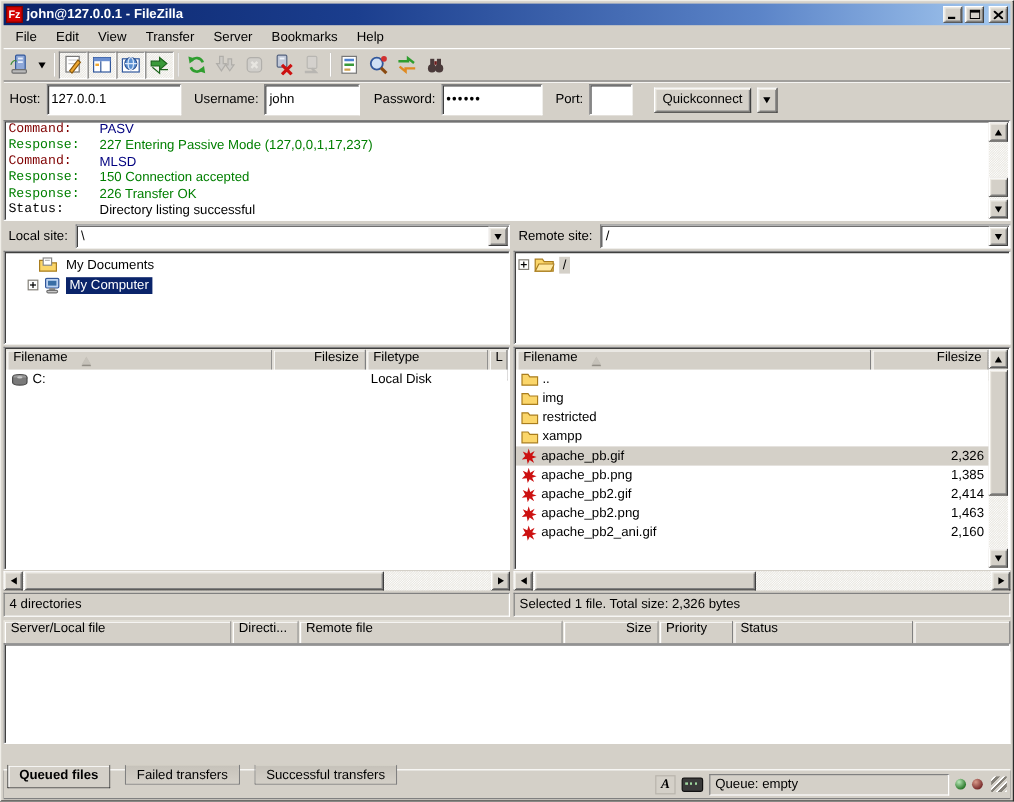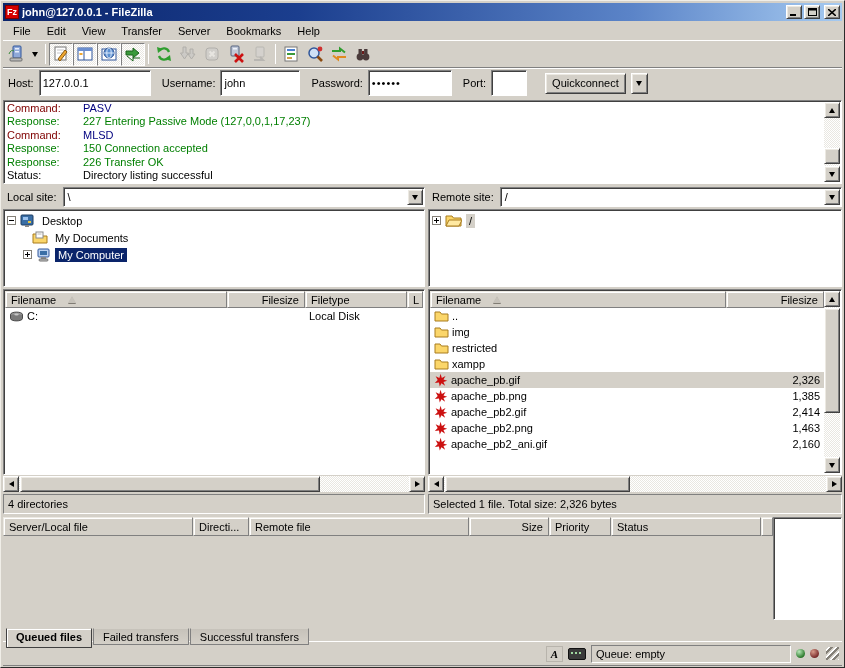--- a/index.html
+++ b/index.html
@@ -38,21 +38,21 @@
   .qcbar { height:31px; flex:0 0 31px; border-top:1px solid #808080; box-shadow:0 1px 0 #fff inset; display:flex; align-items:center; padding:0 5px; gap:5px; }
   .qc-label { margin-left:6px; }
   .qc-input { height:26px; background:#fff; border:1px solid; border-color:#808080 #fff #fff #808080; box-shadow:inset 1px 1px 0 #404040; padding:0 3px; font-size:11px; outline:none; }
   .w-host{width:112px} .w-user{width:80px} .w-pass{width:84px; letter-spacing:1px;} .w-port{width:36px}
   .qc-btn { height:21px; padding:0 6px; font-size:11px;margin-left:13px; }
   .qc-arr { width:17px; height:21px; display:flex; align-items:center; justify-content:center; }
 
   
   .log { height:84px; flex:0 0 84px; margin-top:2px; position:relative; overflow:hidden; padding:1px 18px 1px 3px; line-height:13.4px; }
   .log-row { display:flex; white-space:nowrap; }
-  .log-lbl { width:76px; flex:0 0 76px; }
+  .log-lbl { width:76px; flex:0 0 76px;font-family:Liberation Mono, monospace; }
   .k-command .log-lbl { color:#7f0000; } .k-command .log-txt { color:#00007f; }
   .k-response .log-lbl, .k-response .log-txt { color:#007f00; }
   .k-status  .log-lbl, .k-status  .log-txt { color:#000; }
 
   
   .vscroll { position:absolute; top:1px; right:1px; bottom:1px; width:16px; display:block; }
   .sbtn { width:16px; height:16px; display:flex; align-items:center; justify-content:center; position:absolute; left:0; }
   .sbtn.up{top:0} .sbtn.dn{bottom:0}
   .vthumb { position:absolute; left:0; width:16px; }
   .hscroll { height:16px; flex:0 0 16px; position:relative; margin-top:1px; }
@@ -83,42 +83,42 @@
   .expander::before { content:""; position:absolute; left:1px; right:1px; top:3px; height:1px; background:#000; }
   .expander.plus::after { content:""; position:absolute; top:1px; bottom:1px; left:3px; width:1px; background:#000; }
   .tree-label { padding:1px 3px; white-space:nowrap; }
   .sel-navy { background:#0a246a; color:#fff; }
   .sel-gray { background:#d4d0c8; }
   .ticon { margin-right:4px; flex:0 0 auto; display:flex; }
 
   
   .list-box { flex:1; margin-top:2px; position:relative; display:flex; flex-direction:column; overflow:hidden; padding:1px; min-height:0; }
   .list-header { display:flex; height:17px; flex:0 0 17px; }
-  .hcell { background:#d4d0c8; border:1px solid; border-color:#ece9e2 #808080 #808080 #ece9e2; box-shadow:inset 1px 1px 0 #fff; padding:7px 5px; display:flex; align-items:center; white-space:nowrap; overflow:hidden; }
+  .hcell { background:#d4d0c8; border:1px solid; border-color:#ece9e2 #808080 #808080 #ece9e2; box-shadow:inset 1px 1px 0 #fff; padding:12px 5px; display:flex; align-items:flex-end; white-space:nowrap; overflow:hidden; }
   .hcell .sort { width:0; height:0; border-left:4px solid transparent; border-right:4px solid transparent; border-bottom:7px solid #c6c2ba; margin-left:12px; filter:drop-shadow(0 1px 0 #807c74); }
   .hcell.num { justify-content:flex-end; }
   .lc-name{flex:1} .lc-size{flex:0 0 78px} .lc-type{flex:0 0 102px} .lc-last{flex:0 0 16px}
   .rc-name{flex:1} .rc-size{flex:0 0 98px}
   .list-rows { flex:1; background:#fff; overflow:hidden; }
   .lrow { display:flex; align-items:center; height:16px; white-space:nowrap; }
   .cell { padding:0 4px; display:flex; align-items:center; overflow:hidden; }
   .cell.num { justify-content:flex-end; }
   .ficon { margin-right:3px; flex:0 0 auto; display:flex; }
   .pad-r { margin-right:16px; }
 
   .status-line { height:20px; flex:0 0 20px; margin-top:2px; border:1px solid; border-color:#808080 #fff #fff #808080; display:flex; align-items:center; padding:0 4px; }
 
   
-  .queue-wrap { flex:0 0 103px; margin-top:3px; display:flex; flex-direction:row; }
+  .queue-wrap { flex:0 0 103px; margin-top:3px; display:flex; flex-direction:column; }
   .queue-header { display:flex; height:19px; flex:0 0 19px; }
   .qc0{flex:0 0 190px}.qc1{flex:0 0 56px}.qc2{flex:0 0 220px}.qc3{flex:0 0 80px}.qc4{flex:0 0 62px}.qc5{flex:0 0 150px}.qcf{flex:1}
   .queue-body { flex:1; background:#fff; border:1px solid; border-color:#808080 #fff #fff #808080; box-shadow:inset 1px 1px 0 #404040; }
 
   .tabs-row { height:21px; flex:0 0 21px; display:flex; align-items:flex-start; padding-left:3px; }
-  .tab { padding:2px 9px 3px; background:#d4d0c8; border:1px solid #808080; border-top:1px solid #d4d0c8; border-radius:0 0 1px 1px; margin-right:1px; position:relative; top:8px; }
+  .tab { padding:2px 9px 3px; background:#d4d0c8; border:1px solid #808080; border-top:1px solid #d4d0c8; border-radius:0 0 1px 1px; margin-right:12px; position:relative; top:17px; }
   .tab.active { font-weight:bold; border-color:#404040; border-top-color:#d4d0c8; box-shadow:1px 1px 0 #fff inset; padding-bottom:4px; }
   .tab.inactive { background:linear-gradient(#c6c2ba,#d4d0c8); height:17px; }
 
   
   .statusbar { height:24px; flex:0 0 24px; border-top:1px solid #fff; box-shadow:0 1px 0 #808080; display:flex; align-items:center; justify-content:flex-end; gap:5px; padding:1px 3px 1px; }
   .sb-icon { width:17px; height:16px; display:flex; align-items:center; justify-content:center; background:#d4d0c8; border:1px solid #b8b4ac; font-style:italic; font-weight:bold; font-size:11px; font-family:"Liberation Serif", serif; }
   .sb-speed { width:18px; height:12px; background:#3a3a3a; border:1px solid #111; border-radius:2px; position:relative; }
   .sb-speed::before { content:""; position:absolute; left:2px; top:3px; width:12px; height:2px; background:repeating-linear-gradient(to right,#9fd89f 0 2px,#3a3a3a 2px 4px); }
   .sb-queue { width:200px; height:18px; border:1px solid; border-color:#808080 #fff #fff #808080; display:flex; align-items:center; padding:0 4px; background:#d4d0c8; }
   .led { width:9px; height:9px; border-radius:50%; }
@@ -333,32 +333,20 @@
         <span class="site-label">Local site:</span>
         <div class="combo sunken">
           <span class="combo-val">\</span>
           <span class="combo-btn raised">
               <i class="tri t-dn"></i>
             </span>
         </div>
       </div>
       <div class="tree-box sunken">
         <div class="tree-row">
-          <span class="expander"></span>
-          <span class="ticon">
-              <svg width="15" height="14" viewBox="0 0 15 14">
-                <rect x="1" y="1" width="12" height="10" rx="1" fill="#3a6ea5" stroke="#1c3d63"></rect>
-                <rect x="3" y="3" width="5" height="3" fill="#9cc3ef"></rect>
-                <rect x="8" y="7" width="3" height="2" fill="#e8c640"></rect>
-                <rect x="5" y="11" width="4" height="2" fill="#8a8a8a"></rect>
-              </svg>
-            </span>
-          <span class="tree-label">Desktop</span>
-        </div>
-        <div class="tree-row">
           <span class="tree-indent"></span>
             <span class="tree-gap9"></span>
           <span class="ticon">
               <svg width="16" height="13" viewBox="0 0 16 13">
                 <path d="M1 3 h5 l1.5 2 H15 v7 H1 Z" fill="#fbd66a" stroke="#a97d1e"></path>
                 <rect x="4" y="1" width="7" height="6" fill="#fff" stroke="#8a8a8a"></rect>
                 <line x1="5.5" y1="3" x2="9.5" y2="3" stroke="#b8b8b8"></line>
               </svg>
             </span>
           <span class="tree-label">My Documents</span>

